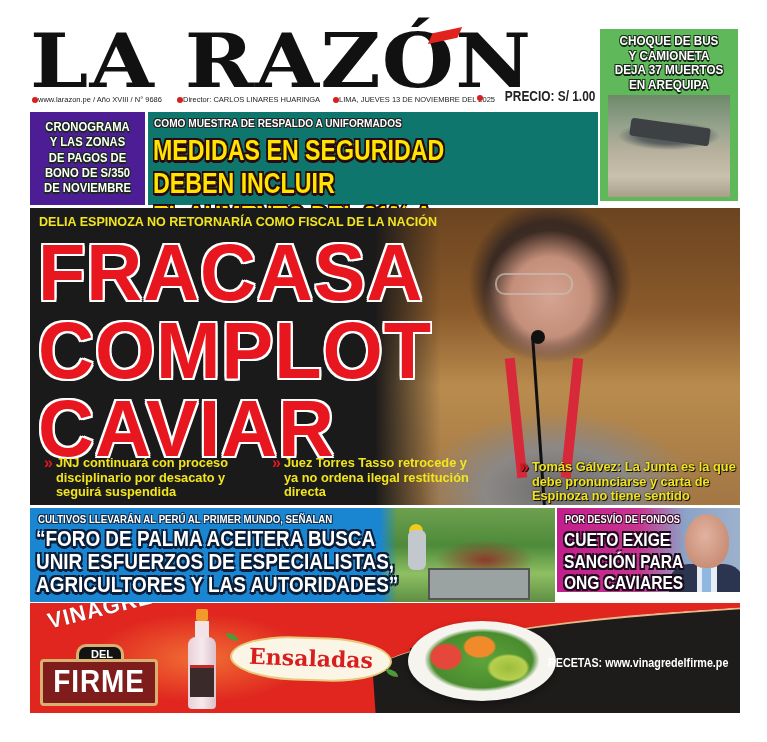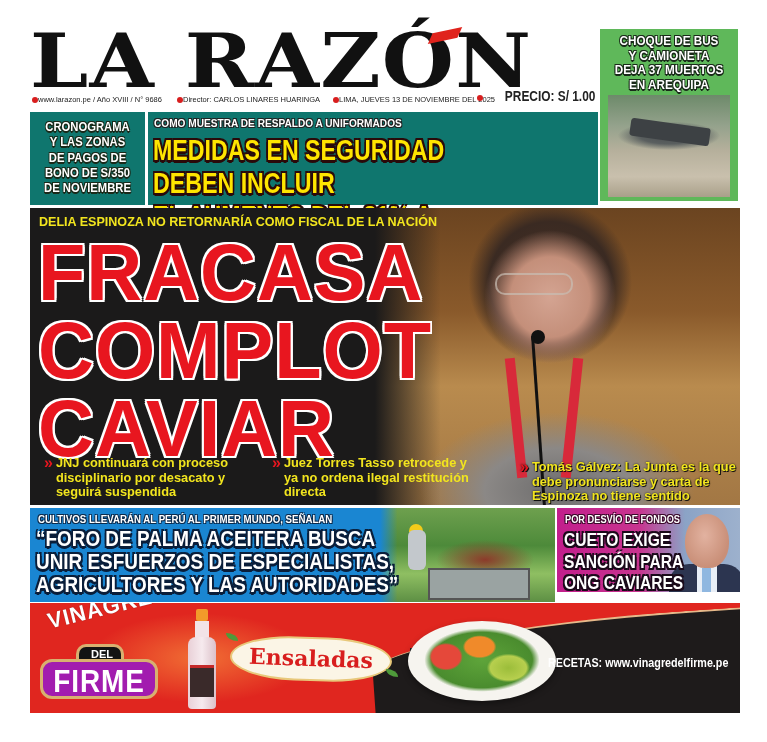--- a/index.html
+++ b/index.html
@@ -34,21 +34,21 @@
   }
   .bus-photo {
     position: absolute; left: 8px; top: 66px; width: 122px; height: 102px;
     background:
       radial-gradient(ellipse 60% 20% at 50% 40%, #4a4e50 0%, #5a5f5f 40%, transparent 70%),
       linear-gradient(180deg, #6d8a6a 0%, #94a28c 30%, #b6b09c 55%, #c9c0ad 80%, #a9a08a 100%);
   }
   .bus-vehicle { position: absolute; left: 22px; top: 28px; width: 80px; height: 18px; background: #3d4144; transform: rotate(8deg); border-radius: 3px; }
 
   
-  .crono-box { left: 30px; top: 112px; width: 115px; height: 93px; background: #0f766e; }
+  .crono-box { left: 30px; top: 112px; width: 115px; height: 93px; background: #4c1d95; }
   .crono-text {
     position: absolute; left: 0; right: 0; top: 8px; text-align: center; color: #fff; font-weight: bold;
     font-size: 12.5px; line-height: 15.3px;
     text-shadow: -1px -1px 0 #1a2a1a, 1px -1px 0 #1a2a1a, -1px 1px 0 #1a2a1a, 1px 1px 0 #1a2a1a, 0 2px 0 #1a2a1a;
     transform: scaleX(0.9);
   }
 
   
   .security-box { left: 148px; top: 112px; width: 450px; height: 93px; background: #0f766e; }
   .security-kicker {
@@ -145,22 +145,22 @@
     position: absolute; left: 340px; top: 30px; width: 400px; height: 100px; background: #1e1b1b;
     border-top: 2px solid #e6b98a; border-radius: 80% 0 0 0 / 40% 0 0 0; transform: rotate(-4deg); transform-origin: left top;
   }
   .ad-black2 { position: absolute; left: 380px; top: 45px; width: 340px; height: 70px; background: #1e1b1b; }
   .ad-glow { position: absolute; left: 60px; top: 10px; width: 220px; height: 90px; background: radial-gradient(ellipse at center, rgba(255,170,70,0.55) 0%, rgba(255,120,40,0) 70%); }
   .vinagre-arc {
     position: absolute; left: 18px; top: 6px; color: #fff; font-weight: bold; font-size: 22px; letter-spacing: 1px;
     transform: rotate(-14deg); transform-origin: left center; text-shadow: 0 0 1px #7a0000;
   }
   .firme-badge {
-    position: absolute; left: 10px; top: 56px; width: 118px; height: 40px; background: #a21caf;
-    border: 3px solid #d8b070; border-radius: 12px;
+    position: absolute; left: 10px; top: 56px; width: 118px; height: 47px; background: #7f1d1d;
+    border: 3px solid #d8b070; border-radius: 4px;
   }
   .del-tab { position: absolute; left: 46px; top: 41px; width: 48px; height: 20px; background: #131313; border: 3px solid #d8b070; border-bottom: none; border-radius: 10px 10px 0 0; }
   .del-text { position: absolute; left: 4px; right: 0; top: 1px; text-align: center; color: #fff; font-weight: bold; font-size: 11px; }
   .firme-text { position: absolute; left: 0; right: 0; top: 3px; text-align: center; color: #fff; font-weight: bold; font-size: 31px; line-height: 34px; letter-spacing: 1px; transform: scaleX(0.9); }
   .bottle-cap { position: absolute; left: 166px; top: 6px; width: 12px; height: 12px; background: #f29a2a; border-radius: 2px; }
   .bottle-neck { position: absolute; left: 165px; top: 18px; width: 14px; height: 18px; background: #f2e3e7; }
   .bottle-body { position: absolute; left: 158px; top: 34px; width: 28px; height: 72px; border-radius: 8px 8px 4px 4px; background: linear-gradient(90deg, #e9d0d7 0%, #f6eaee 50%, #dcc1c9 100%); }
   .bottle-label { position: absolute; left: 160px; top: 62px; width: 24px; height: 32px; background: #3a2a2a; border-top: 3px solid #c42a2a; }
   .ensaladas-ribbon {
     position: absolute; left: 200px; top: 34px; width: 162px; height: 44px; background: #fbf5e6;

